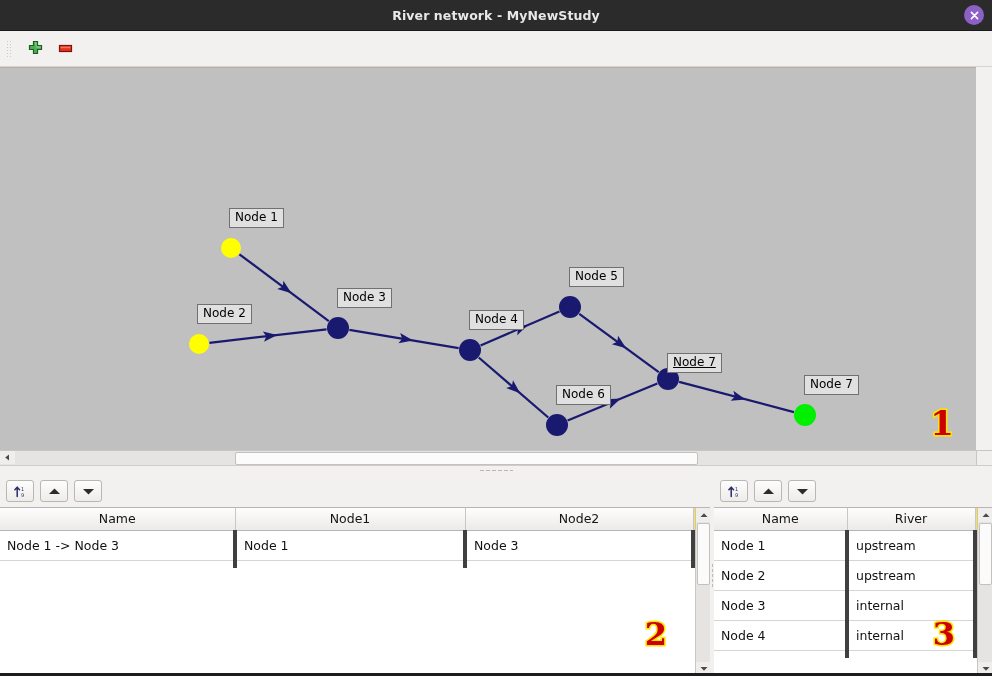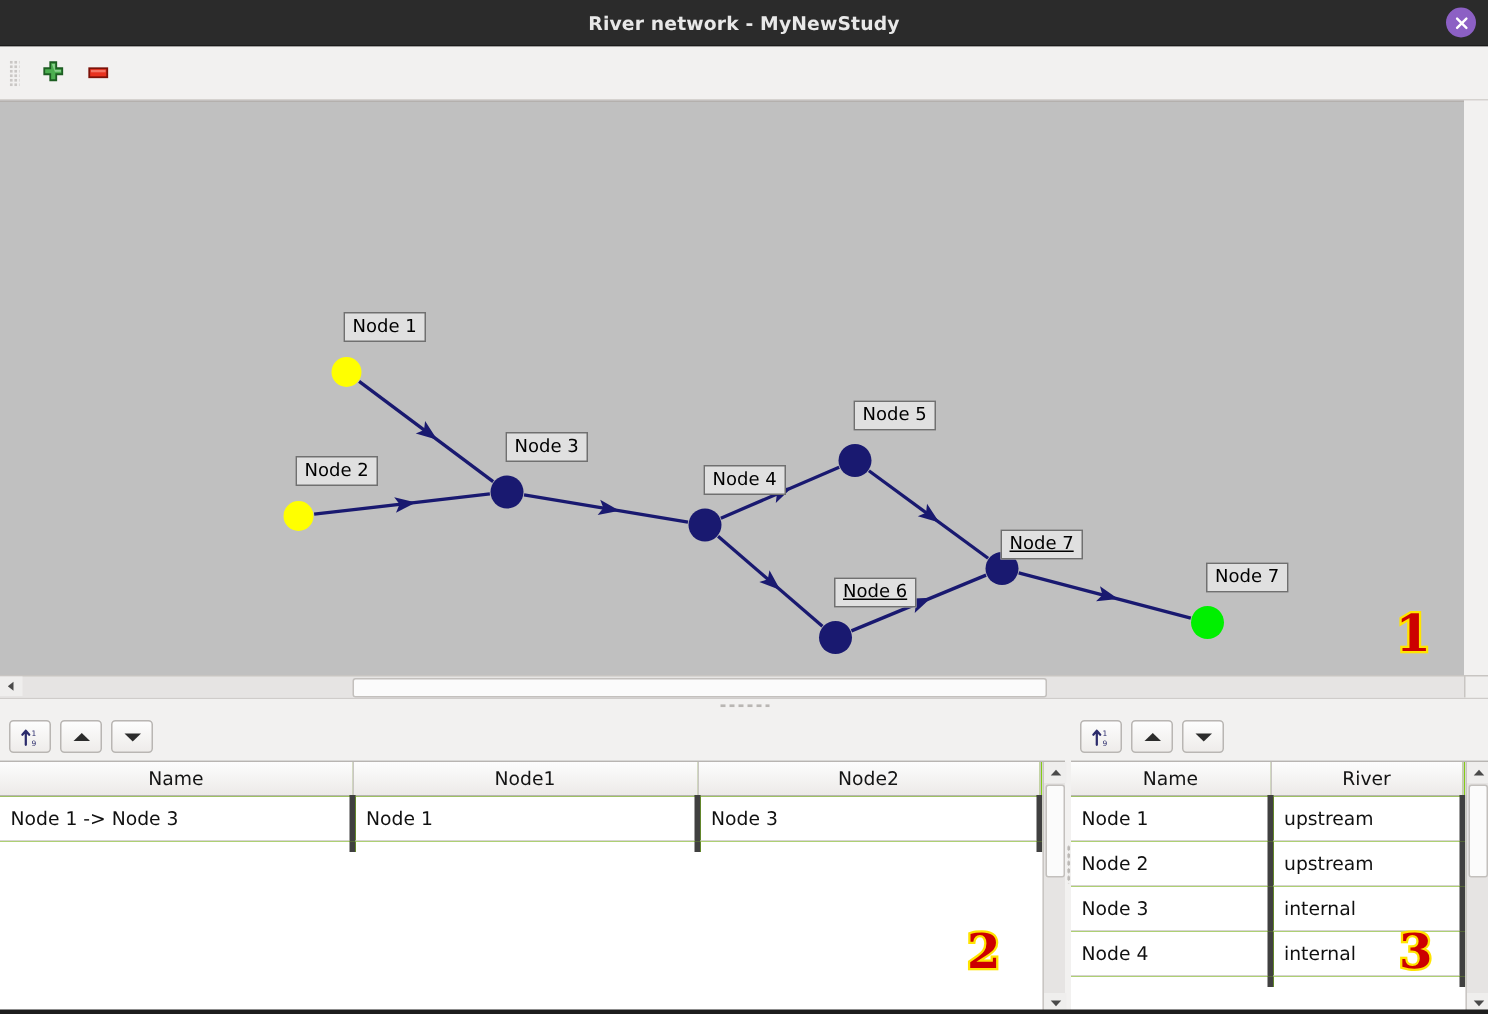--- a/index.html
+++ b/index.html
@@ -186,21 +186,21 @@
     min-height: 0;
     border-top: 1px solid #b8b5b2;
     background: #ffffff;
   }
   .tbl-scrollwrap { flex:1 1 auto; overflow:hidden; position:relative; }
   table.grid {
     border-collapse: collapse;
     width: 100%;
     table-layout: fixed;
     font-size: 12.5px;
-    background: #84cc16;
+    background: #fde047;
   }
   table.grid th {
     background: linear-gradient(#fdfdfd,#eceae8);
     border-right: 1px solid #c9c6c3;
     border-bottom: 1px solid #b8b5b2;
     font-weight: normal;
     font-size: 12.5px;
     height: 22px;
     color: #141414;
     text-align: center;
@@ -315,21 +315,21 @@
               <circle cx="668" cy="311" r="11" fill="#191970"></circle>
               <circle cx="805" cy="347" r="11" fill="#00f000"></circle>
             </g>
         </svg>
         <div id="labels-layer">
             <div class="node-label" style="left: 229px; top: 140px;">Node 1</div>
             <div class="node-label" style="left: 197px; top: 236px;">Node 2</div>
             <div class="node-label" style="left: 337px; top: 220px;">Node 3</div>
             <div class="node-label" style="left: 469px; top: 242px;">Node 4</div>
             <div class="node-label" style="left: 569px; top: 199px;">Node 5</div>
-            <div class="node-label" style="left: 556px; top: 317px; text-decoration: underline;">Node 6</div>
+            <div class="node-label" style="left: 556px; top: 317px;">Node 6</div>
             <div class="node-label" style="left: 667px; top: 285px; text-decoration: underline;">Node 7</div>
             <div class="node-label" style="left: 804px; top: 307px;">Node 7</div>
           </div>
         <div class="annot" style="right:22px; bottom:10px;">1</div>
       </div>
       <div id="hscroll-row">
         <div id="hscroll">
           <div class="sb-arrow" style="width:15px;height:13px;">
             <svg width="7" height="7" viewBox="0 0 7 7">
               <path d="M5 0.5 L1.2 3.5 L5 6.5 z" fill="#4a4a4a"></path>

